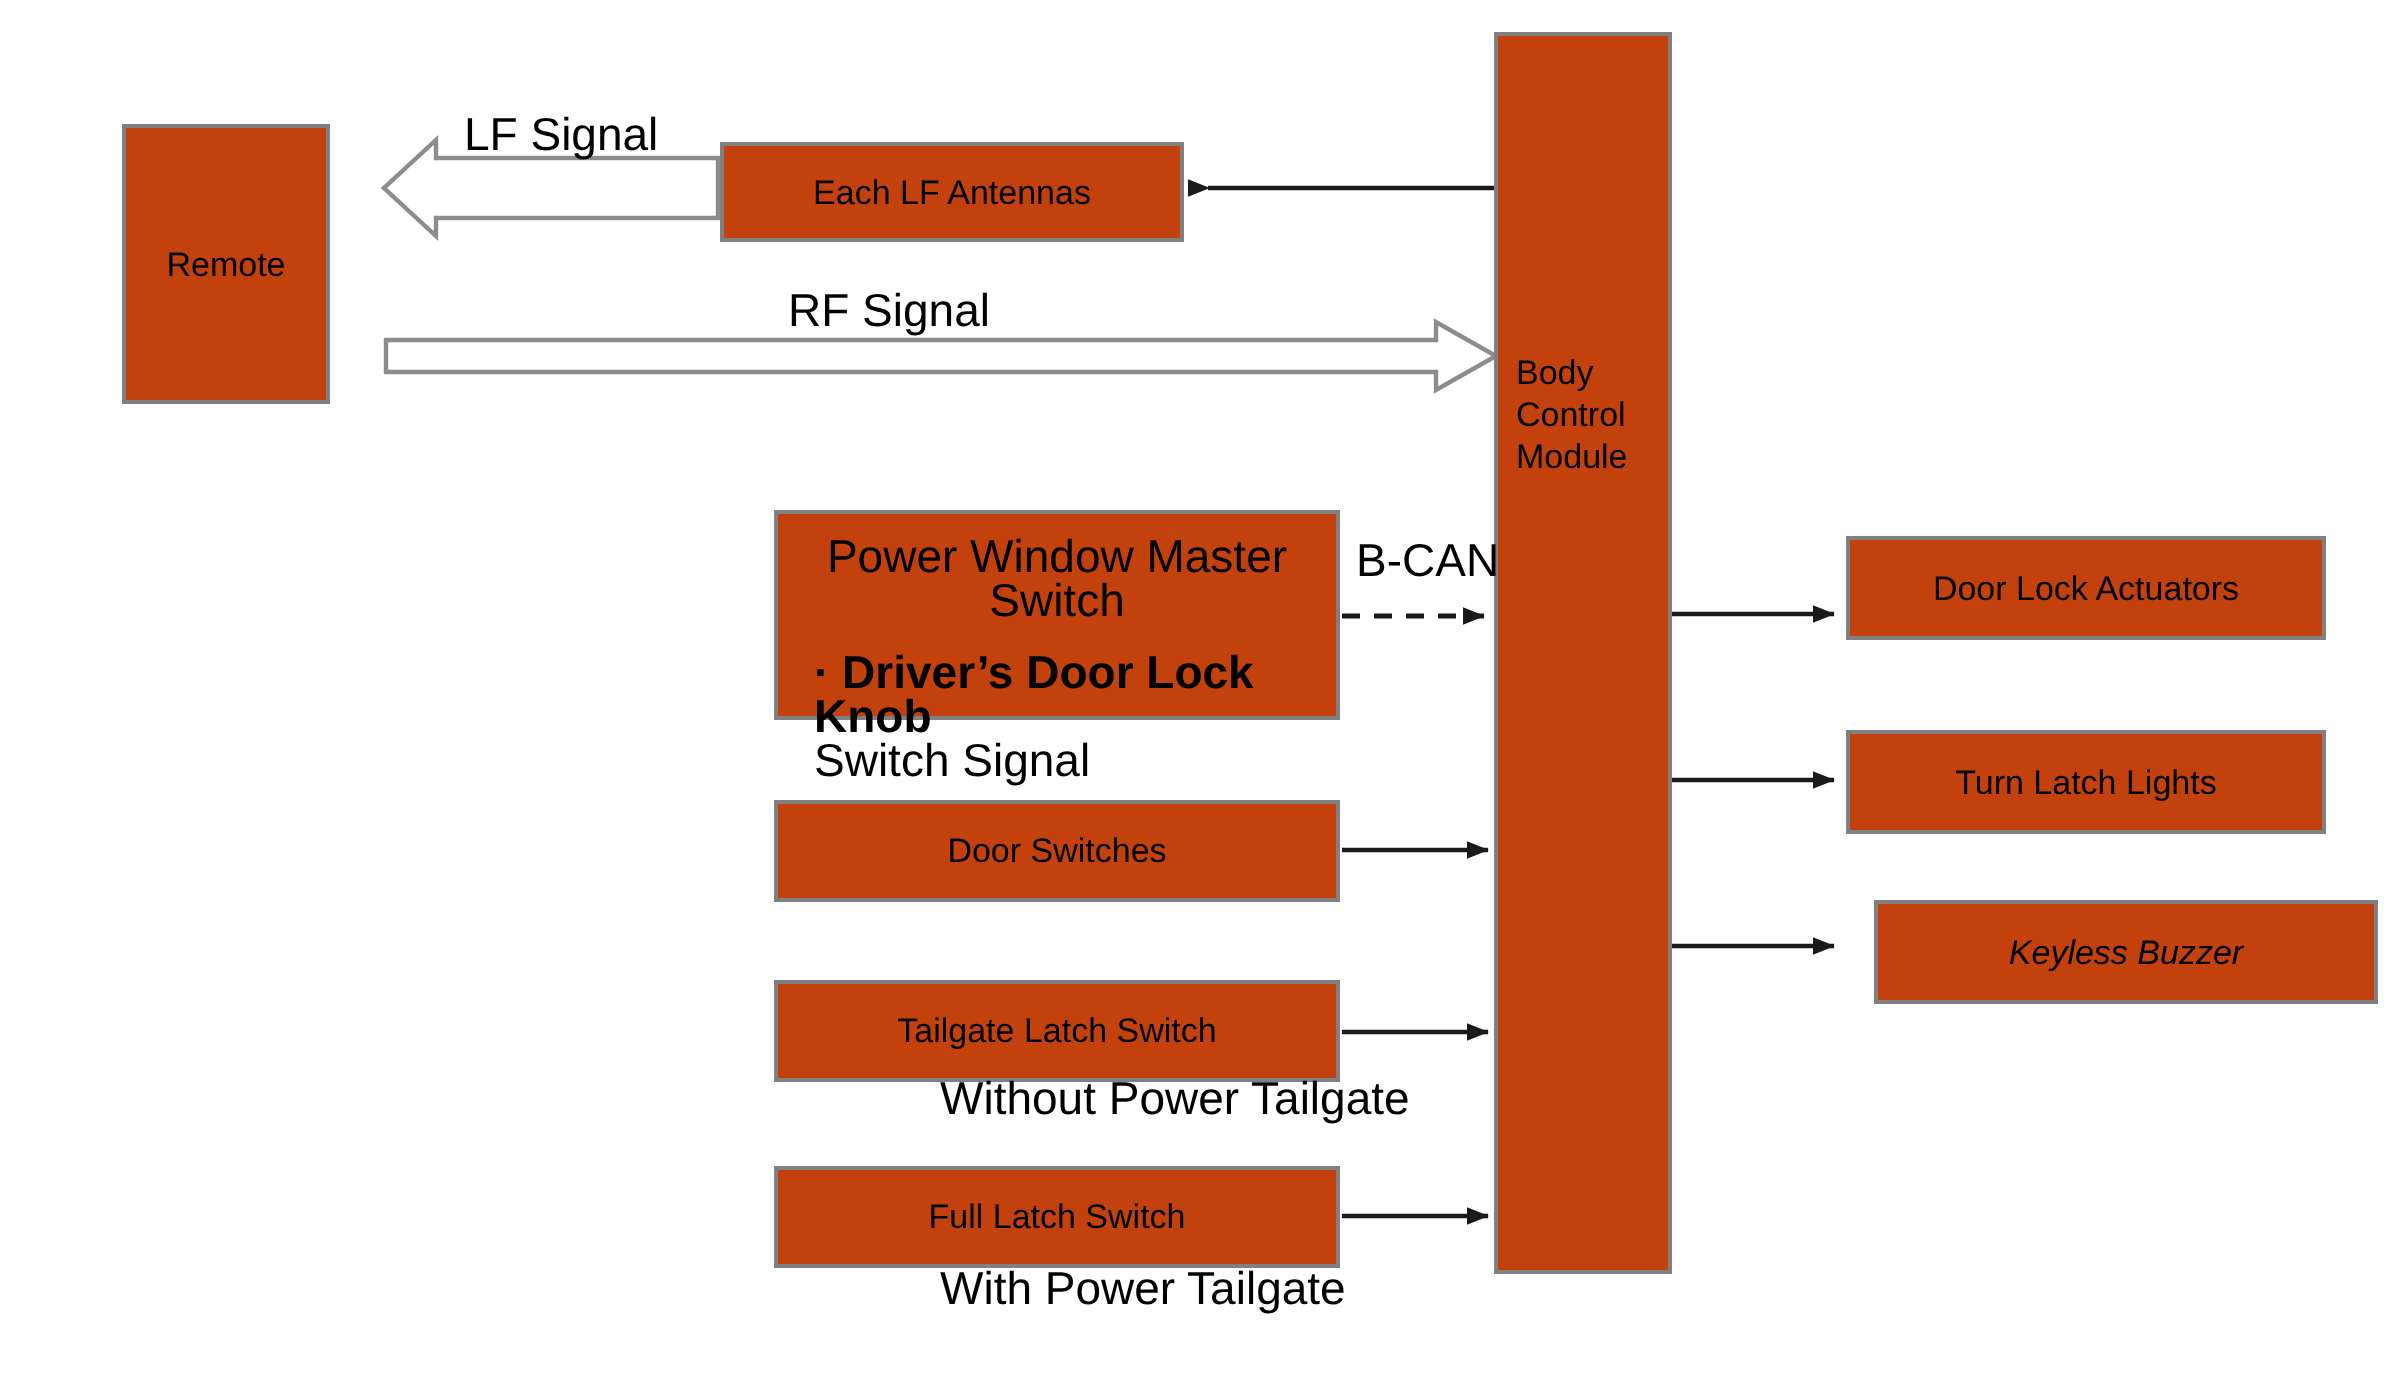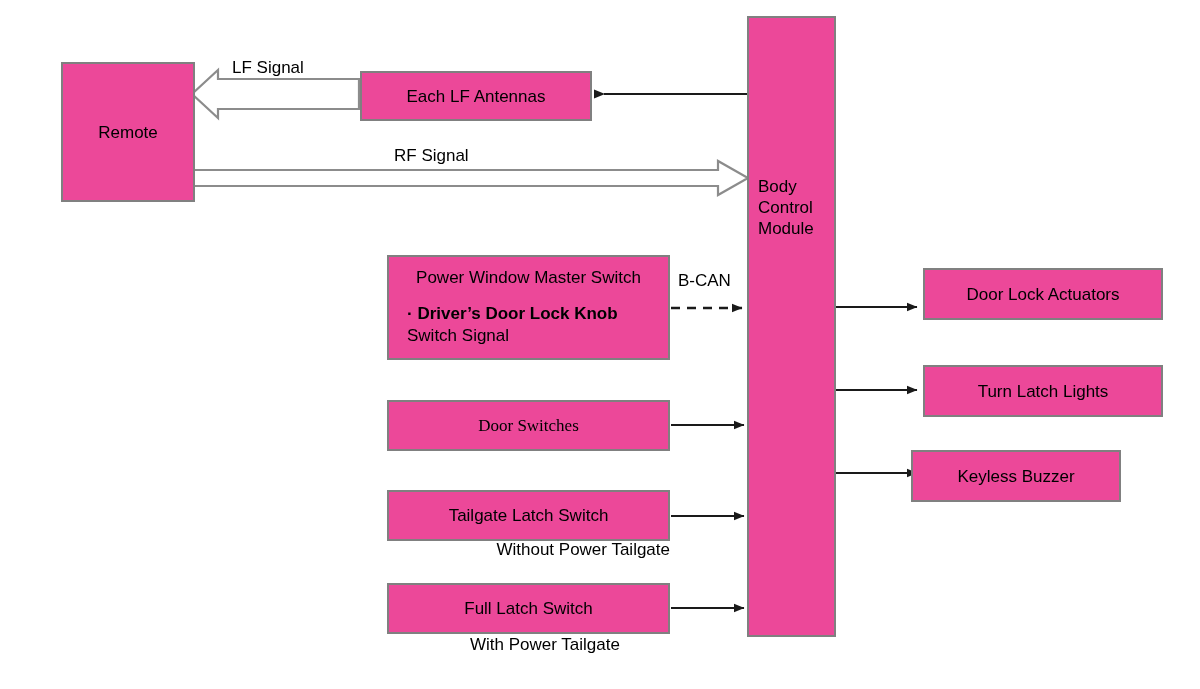--- a/index.html
+++ b/index.html
@@ -14,45 +14,45 @@
     position: relative;
     width: 1200px;
     height: 689px;
     background: #ffffff;
     overflow: hidden;
   }
   .box {
     position: absolute;
     box-sizing: border-box;
     border: 2px solid #808080;
-    background: #ec4899;
+    background: #c2410c;
     display: flex;
     align-items: center;
     justify-content: center;
     color: #000000;
     font-size: 17px;
     line-height: 21px;
     text-align: center;
   }
   .label {
     position: absolute;
     color: #000000;
-    font-size: 17px;
+    font-size: 23px;
     line-height: 21px;
     white-space: nowrap;
   }
   .label.center {
     text-align: center;
   }
   .pw-inner {
     position: absolute;
     left: 0;
     right: 0;
     color: #000;
-    font-size: 17px;
+    font-size: 23px;
     line-height: 22px;
   }
   svg.overlay {
     position: absolute;
     left: 0;
     top: 0;
     width: 1200px;
     height: 689px;
     pointer-events: none;
   }
@@ -106,21 +106,21 @@
 
     <g>
       <line x1="836" y1="390" x2="917" y2="390" stroke="#1a1a1a" stroke-width="2.2" marker-end="url(#solidArrowR)"></line>
     </g>
 
     <g>
       <line x1="836" y1="473" x2="917" y2="473" stroke="#1a1a1a" stroke-width="2.2" marker-end="url(#solidArrowR)"></line>
     </g>
   </svg>
 
-  <div class="box" style="left:61px; top:62px; width:134px; height:140px;">
+  <div class="box" style="left:61px; top:62px; width:104px; height:140px;">
     <span>Remote</span>
   </div>
 
   <div class="box" style="left:360px; top:71px; width:232px; height:50px;">
     <span>Each LF Antennas</span>
   </div>
 
   <div class="box" style="left:747px; top:16px; width:89px; height:621px; align-items:flex-start; justify-content:flex-start;">
     <div style="position:absolute; left:9px; top:158px; text-align:left;">
       <div>Body</div>
@@ -130,41 +130,41 @@
   </div>
 
   <div class="box" style="left:387px; top:255px; width:283px; height:105px;">
     <div class="pw-inner" style="top:10px;">
       <div style="text-align:center;">Power Window Master Switch</div>
       <div style="text-align:left; padding-left:18px; margin-top:14px;font-weight:bold;">· Driver’s Door Lock Knob</div>
       <div style="text-align:left; padding-left:18px;">Switch Signal</div>
     </div>
   </div>
 
-  <div class="box" style="left:387px; top:400px; width:283px; height:51px;font-family:Liberation Serif, serif;">
+  <div class="box" style="left:387px; top:400px; width:283px; height:51px;">
     <span>Door Switches</span>
   </div>
 
   <div class="box" style="left:387px; top:490px; width:283px; height:51px;">
     <span>Tailgate Latch Switch</span>
   </div>
 
   <div class="box" style="left:387px; top:583px; width:283px; height:51px;">
     <span>Full Latch Switch</span>
   </div>
 
   <div class="box" style="left:923px; top:268px; width:240px; height:52px;">
     <span>Door Lock Actuators</span>
   </div>
 
   <div class="box" style="left:923px; top:365px; width:240px; height:52px;">
     <span>Turn Latch Lights</span>
   </div>
 
-  <div class="box" style="left:911px; top:450px; width:210px; height:52px;">
+  <div class="box" style="left:937px; top:450px; width:252px; height:52px;font-style:italic;">
     <span>Keyless Buzzer</span>
   </div>
 
   <div class="label" style="left:232px; top:57px;">LF Signal</div>
 
   <div class="label" style="left:394px; top:145px;">RF Signal</div>
 
   <div class="label" style="left:678px; top:270px;">B-CAN</div>
 
   <div class="label center" style="left:470px; top:539px; width:200px; text-align:right;">Without Power Tailgate</div>

